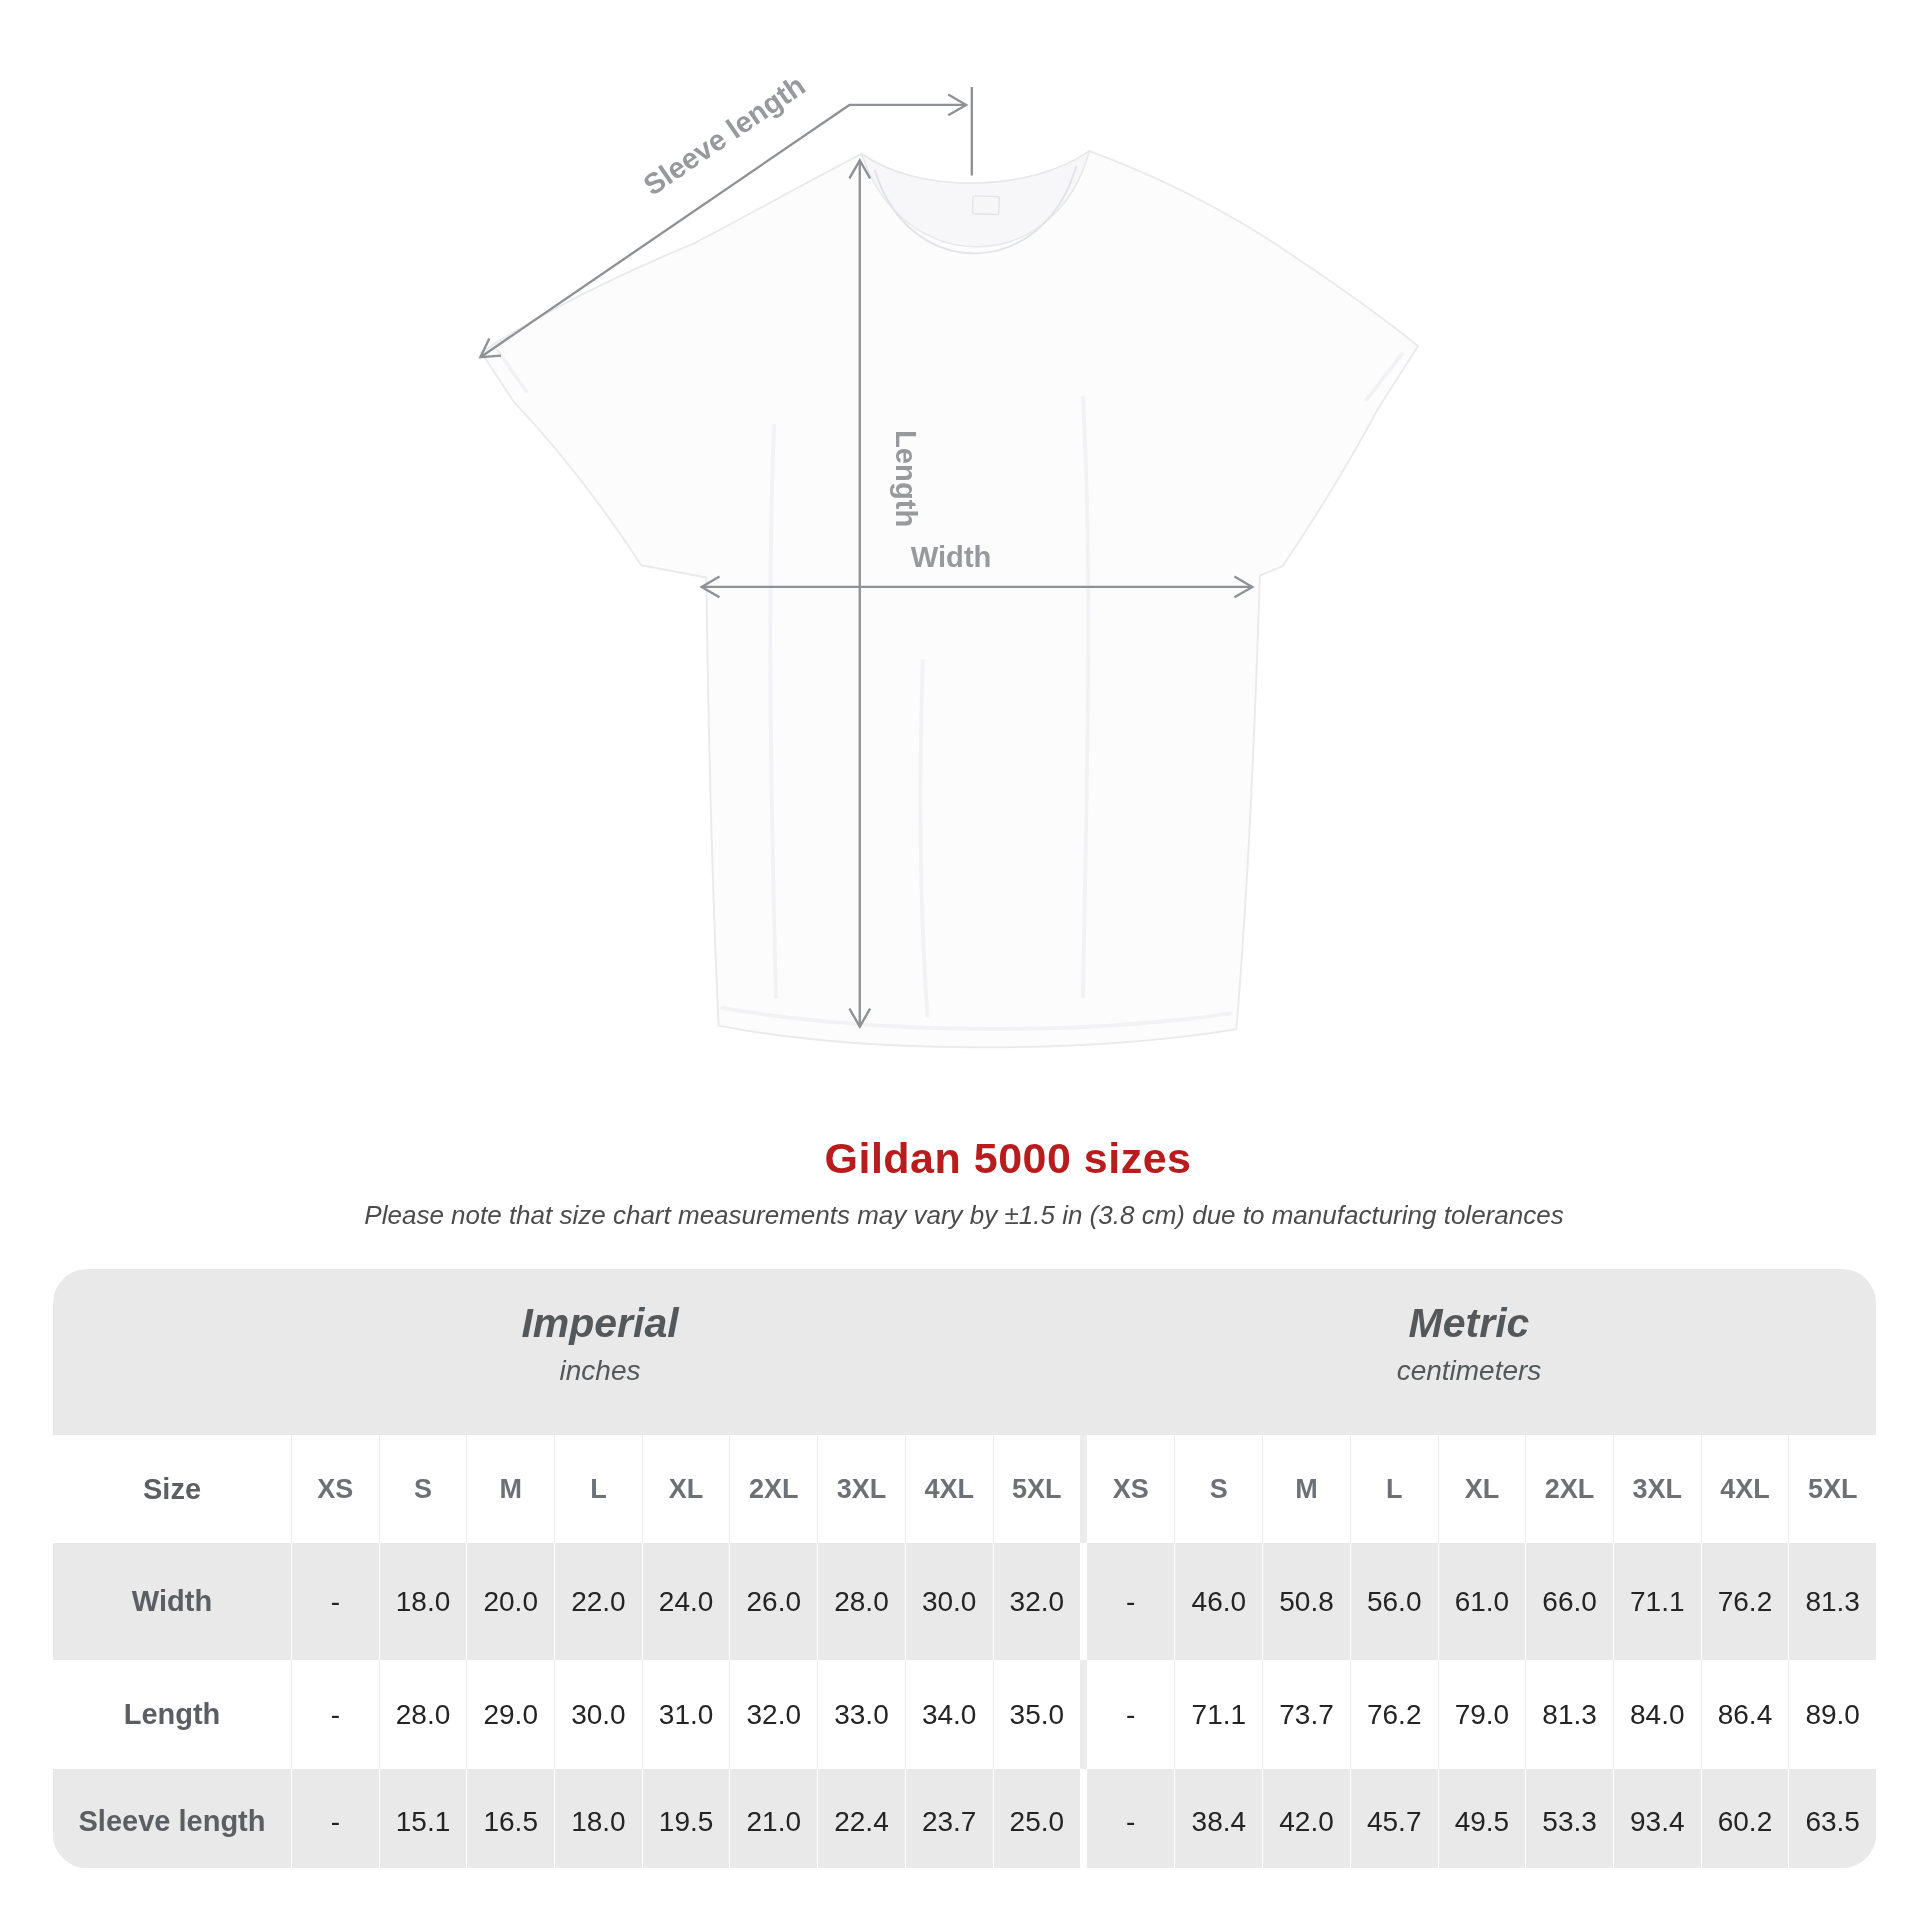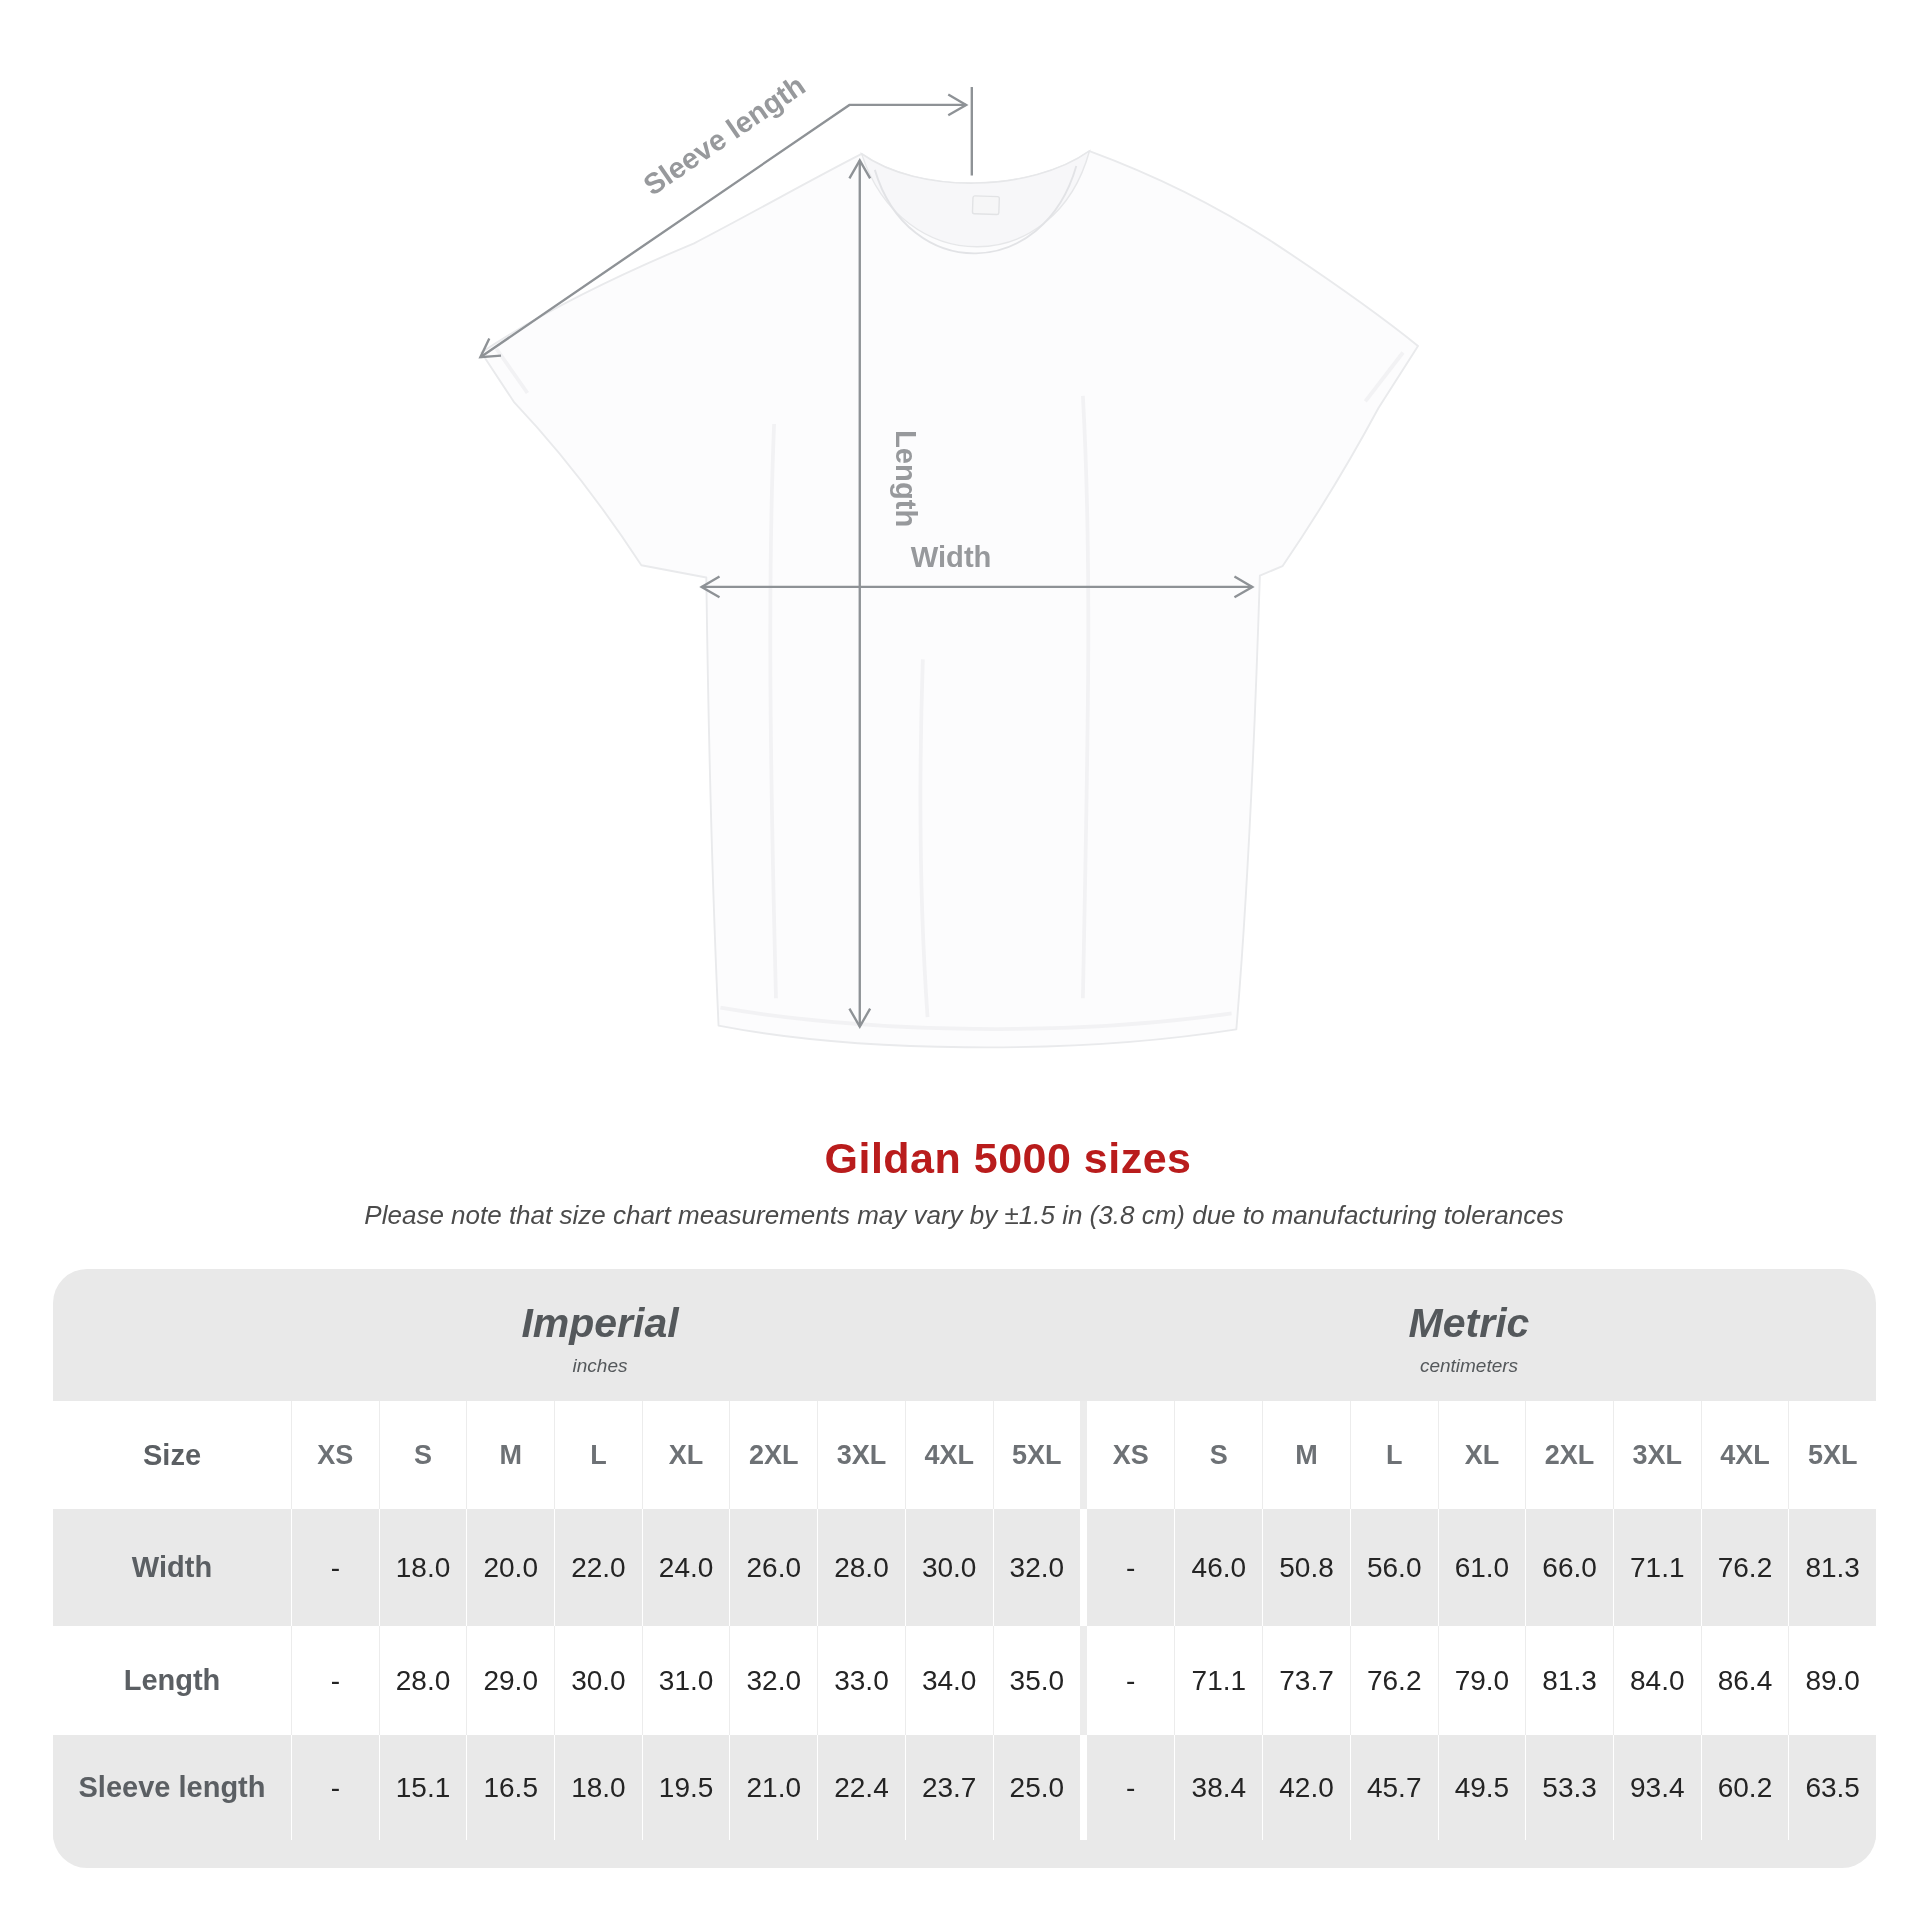--- a/index.html
+++ b/index.html
@@ -21,24 +21,24 @@
   .subtitle{
     position:absolute;top:1200px;left:0;width:100%;text-align:center;
     font-size:26px;font-style:italic;color:#4b4b4b;
   }
 
   
   .panel{
     position:absolute;left:53px;top:1269px;width:1823px;height:599px;
     background:#e9e9e9;border-radius:34px;overflow:hidden;
   }
-  .band{position:relative;height:132px;}
+  .band{position:relative;height:166px;}
   .gh{position:absolute;top:32px;transform:translateX(-50%);text-align:center;color:#54585b;}
   .gh .gname{font-size:41px;font-weight:700;font-style:italic;line-height:1.1;}
-  .gh .gunit{font-size:19px;font-style:italic;margin-top:8.5px;}
+  .gh .gunit{font-size:28px;font-style:italic;margin-top:8.5px;}
   .gh-imperial{left:547px;}
   .gh-metric{left:1416px;}
 
   .row{display:grid;grid-template-columns:238px repeat(9,1fr) 6.6px repeat(9,1fr);}
   .h120{height:108px}.h124{height:117px}.h116{height:109px}.h112{height:105px}
   .rw{background:#ffffff;}
   .rg{background:#e9e9e9;}
   .cell{display:flex;align-items:center;justify-content:center;
         font-size:28px;color:#242424;}
   .lbl{font-weight:700;color:#5b5f63;font-size:29px;}

